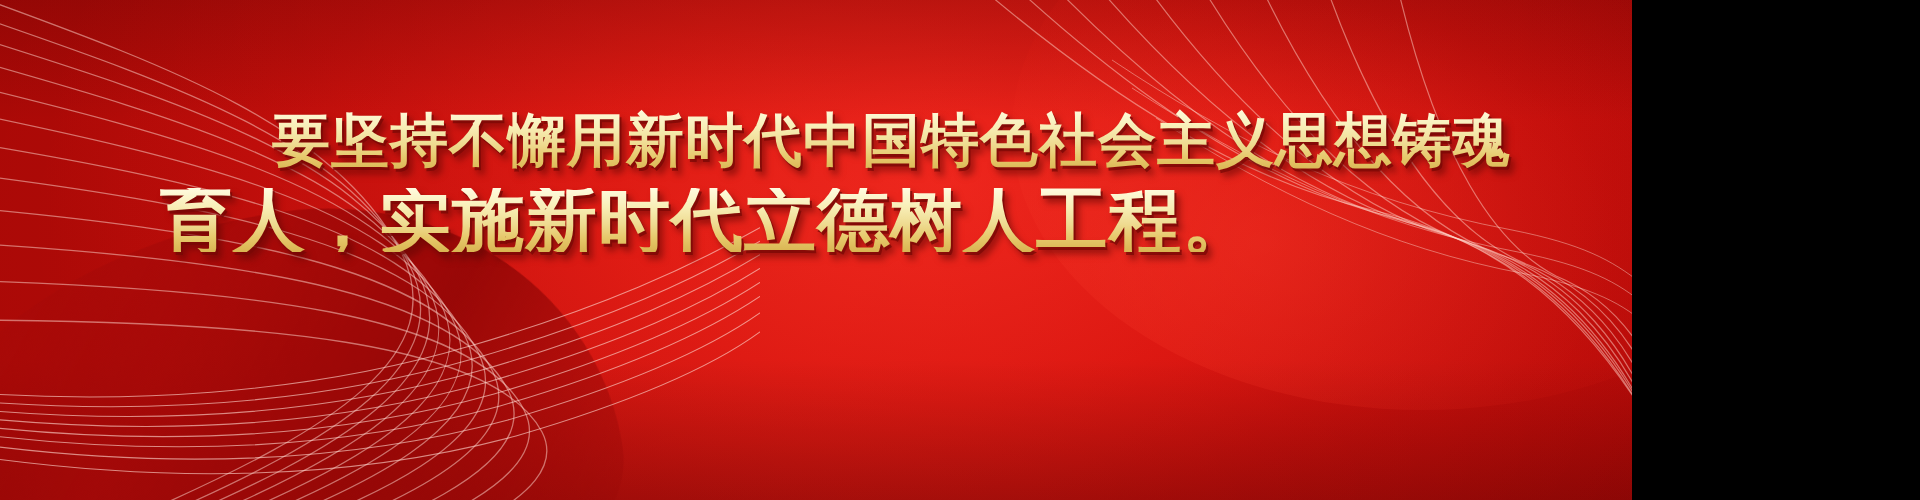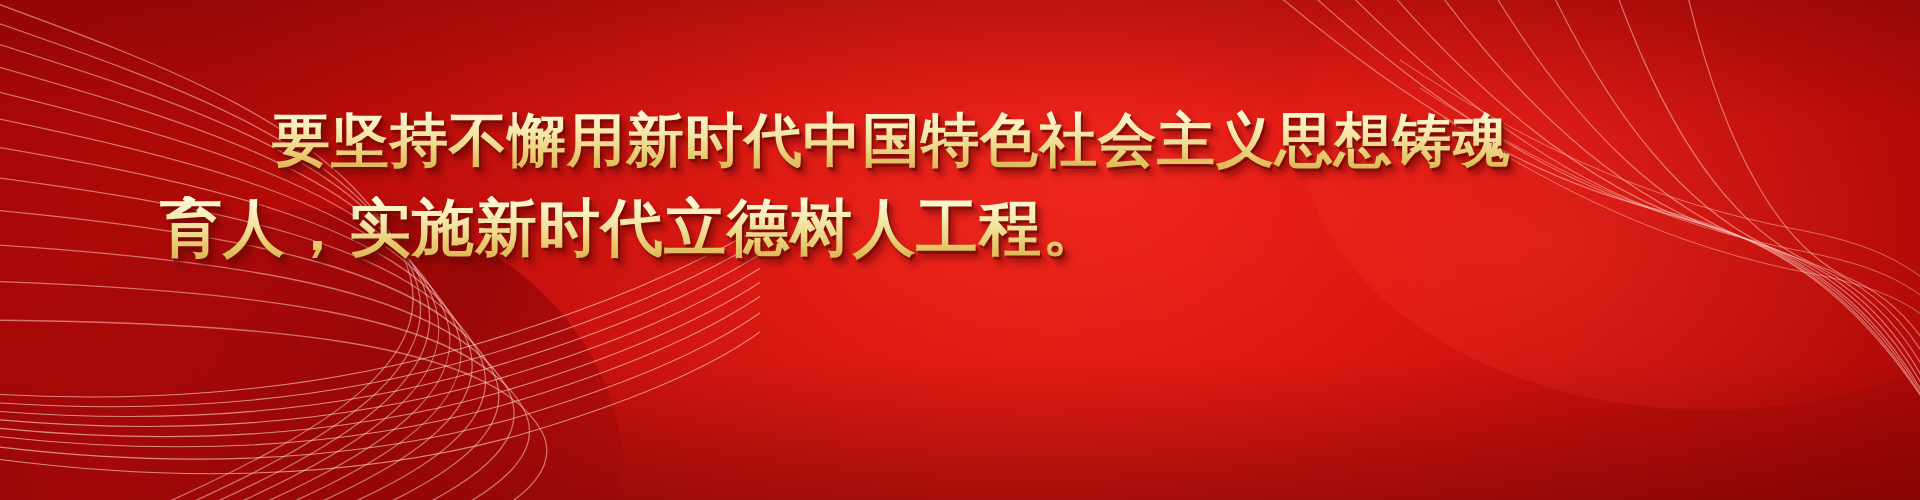--- a/index.html
+++ b/index.html
@@ -2,21 +2,21 @@
 <html><head>
 <meta charset="utf-8">
 <style>
   html, body {
     margin: 0;
     padding: 0;
     background: #000;
   }
   #banner {
     position: relative;
-    width: 1920px;
+    width: 1632px;
     height: 500px;
     overflow: hidden;
     font-family: "Liberation Sans", "DejaVu Sans", sans-serif;
     background:
       radial-gradient(ellipse 900px 620px at 58% 36%, #e8201a 0%, #d6130f 36%, #c10d0b 62%, #a80806 100%);
   }
 
   
   #vignette {
     position: absolute;
@@ -80,22 +80,22 @@
       drop-shadow(4px 5px 3px rgba(95,5,4,0.55));
   }
   #quote-line-1 {
     left: 272px;
     top: 108px;
     font-size: 58px;
     line-height: 64px;
   }
   #quote-line-2 {
     left: 160px;
-    top: 196px;
-    font-size: 62px;
+    top: 188px;
+    font-size: 72px;
     line-height: 64px;
   }
 
   #attribution {
     position: absolute;
     left: 700px;
     top: 352px;
     white-space: nowrap;
     font-size: 27px;
     font-weight: 700;

